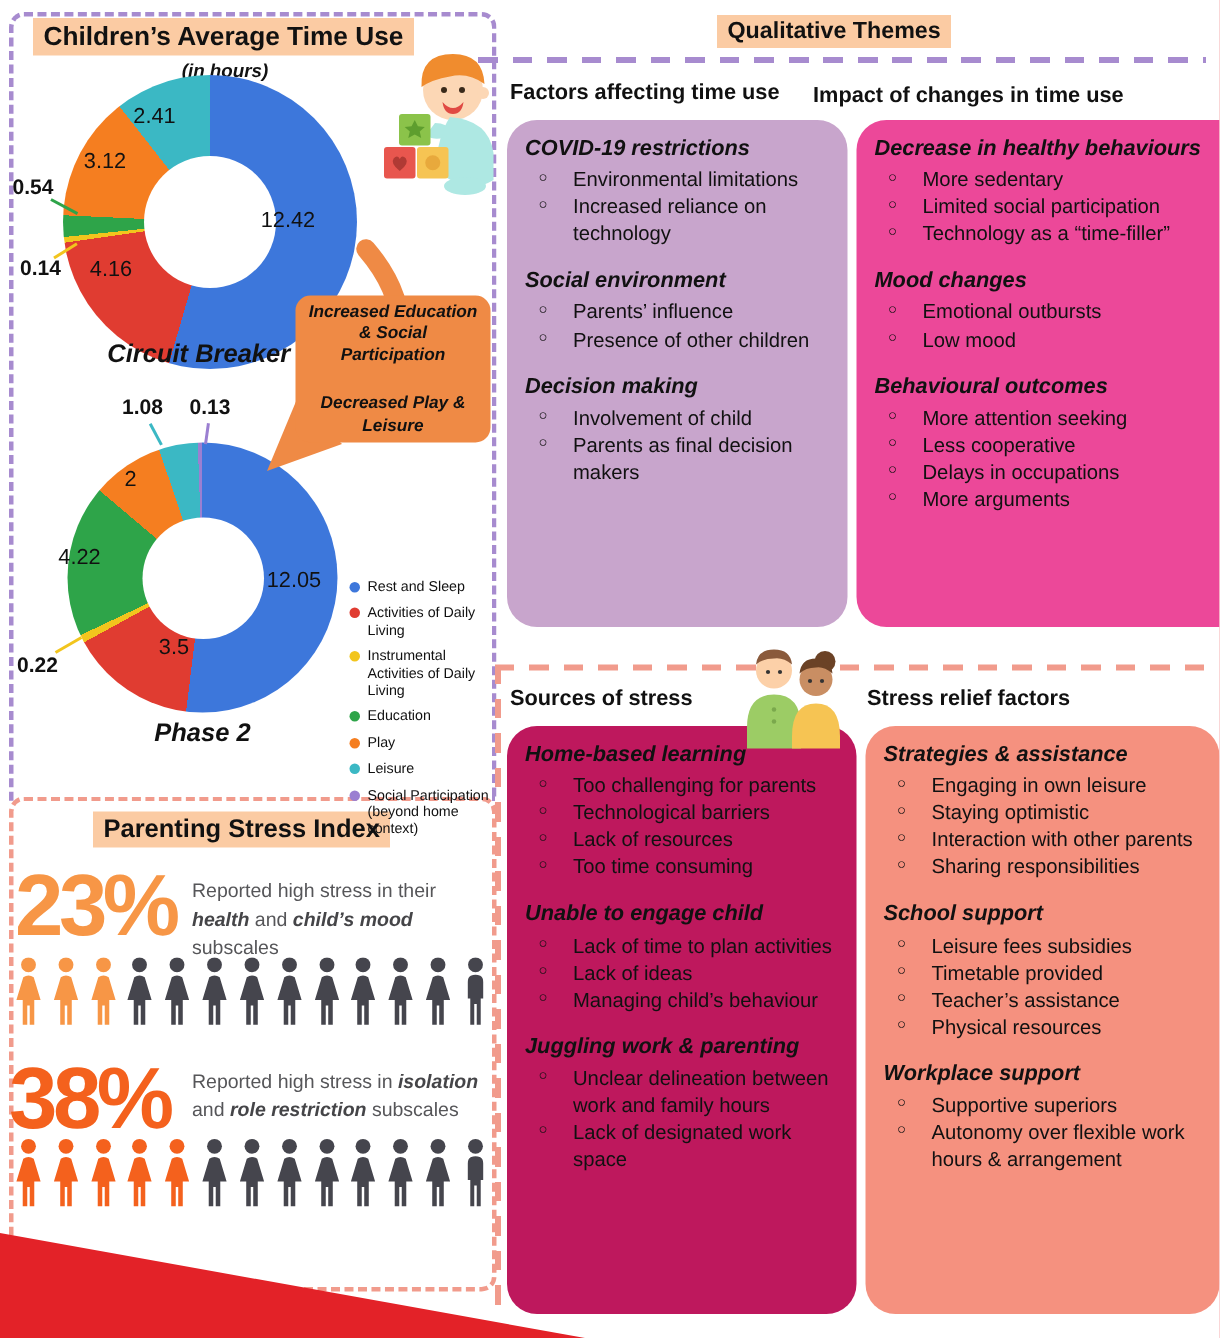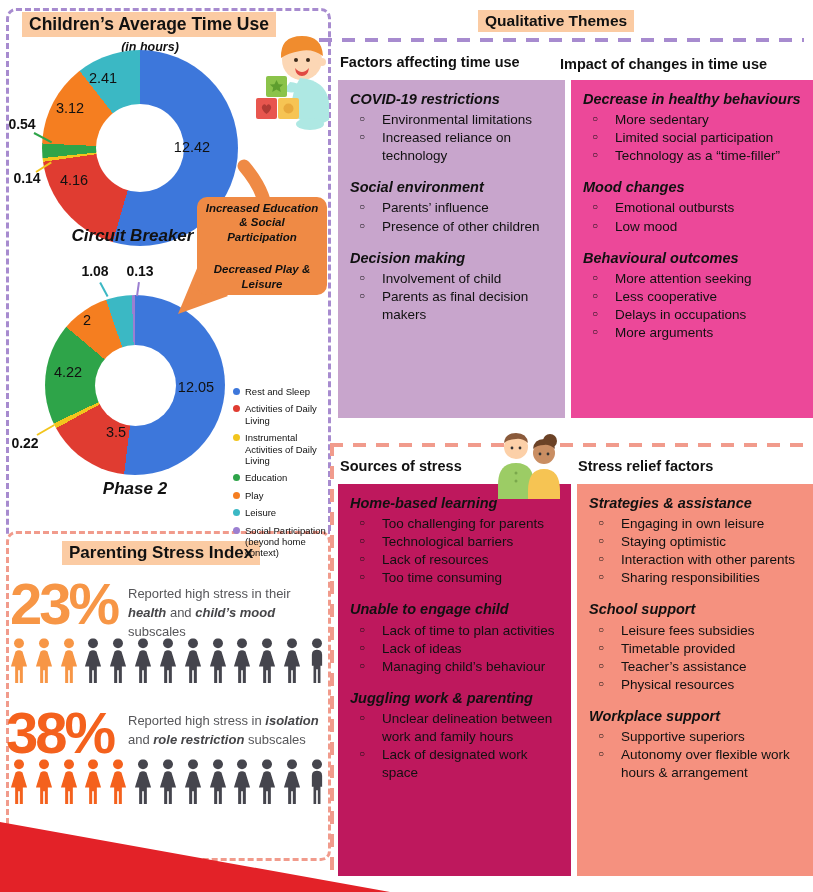--- a/index.html
+++ b/index.html
@@ -33,21 +33,21 @@
   .chart-title{font-weight:bold;font-style:italic;font-size:17px;text-align:center;}
   
   .legend{left:233px;top:386px;width:100px;font-size:9.5px;line-height:1.2;}
   .legend-item{display:flex;gap:5px;margin-bottom:6px;align-items:flex-start;}
   .legend-dot{flex:0 0 auto;width:7px;height:7px;border-radius:50%;margin-top:2px;}
   
   .callout{left:197px;top:197px;width:130px;height:98px;background:#EF8A45;border-radius:10px;
     display:flex;flex-direction:column;justify-content:center;gap:18px;text-align:center;
     font-weight:bold;font-style:italic;font-size:11.5px;line-height:1.25;padding:4px 6px;box-sizing:border-box;z-index:4;}
   
-  .panel{box-sizing:border-box;padding:10px 12px;}
+  .panel{box-sizing:border-box;padding:10px 12px;border-radius:20px;}
   .panel-factors{left:338px;top:80px;width:227px;height:338px;background:#C8A5CC;}
   .panel-impact{left:571px;top:80px;width:274px;height:338px;background:#ec4899;}
   .panel-sources{left:338px;top:484px;width:233px;height:392px;background:#be185d;}
   .panel-relief{left:577px;top:484px;width:236px;height:392px;background:#F5917F;}
   .qgroup{margin-bottom:13px;}
   .qgroup-title{font-weight:bold;font-style:italic;font-size:14.5px;line-height:1.25;margin-bottom:3px;}
   .qgroup ul{list-style:none;margin:0;padding:0;}
   .qgroup li{position:relative;padding-left:32px;font-size:13.5px;line-height:1.34;}
   .qgroup li::before{content:"○";position:absolute;left:9px;top:1px;font-size:10px;}
   
@@ -118,21 +118,21 @@
   <span class="abs dlabel" style="left:70px;top:108px">3.12</span>
   <span class="abs dlabel" style="left:103px;top:78px">2.41</span>
   <span class="abs dlabel outside" style="left:22px;top:124px">0.54</span>
   <span class="abs dlabel outside" style="left:27px;top:178px">0.14</span>
   <div class="abs leader" style="left:34px;top:132px;width:20px;height:2px;background:#2EA449;transform:rotate(28deg)"></div>
   <div class="abs leader" style="left:36px;top:171px;width:18px;height:2px;background:#F2C51D;transform:rotate(-32deg)"></div>
   <div class="abs chart-title" style="left:40px;top:226px;width:185px">Circuit Breaker</div>
 
   <span class="abs dlabel" style="left:196px;top:387px">12.05</span>
   <span class="abs dlabel" style="left:116px;top:432px">3.5</span>
-  <span class="abs dlabel" style="left:68px;top:372px">4.22</span>
+  <span class="abs dlabel" style="left:53px;top:372px">4.22</span>
   <span class="abs dlabel" style="left:87px;top:320px">2</span>
   <span class="abs dlabel outside" style="left:95px;top:271px">1.08</span>
   <span class="abs dlabel outside" style="left:140px;top:271px">0.13</span>
   <span class="abs dlabel outside" style="left:25px;top:443px">0.22</span>
   <div class="abs leader" style="left:103px;top:282px;width:2px;height:16px;background:#3BB8C4;transform:rotate(-28deg)"></div>
   <div class="abs leader" style="left:137px;top:282px;width:2px;height:14px;background:#9B7FD1;transform:rotate(8deg)"></div>
   <div class="abs leader" style="left:37px;top:434px;width:20px;height:2px;background:#F2C51D;transform:rotate(-30deg)"></div>
   <div class="abs chart-title" style="left:50px;top:479px;width:170px">Phase 2</div>
 
   <div class="abs legend">
@@ -160,21 +160,21 @@
         <span class="legend-dot" style="background: rgb(59, 184, 196);"></span>
         <span>Leisure</span>
       </div>
       <div class="legend-item">
         <span class="legend-dot" style="background: rgb(155, 127, 209);"></span>
         <span>Social Participation (beyond home context)</span>
       </div>
     </div>
 
   <div class="abs col-header" style="left:340px;top:54px">Factors affecting time use</div>
-  <div class="abs col-header" style="left:560px;top:56px">Impact of changes in time use</div>
+  <div class="abs col-header" style="left:542px;top:56px">Impact of changes in time use</div>
   <div class="abs panel panel-factors">
       <div class="qgroup">
         <div class="qgroup-title">COVID-19 restrictions</div>
         <ul>
           <li>Environmental limitations</li>
           <li>Increased reliance on technology</li>
         </ul>
       </div>
       <div class="qgroup">
         <div class="qgroup-title">Social environment</div>

